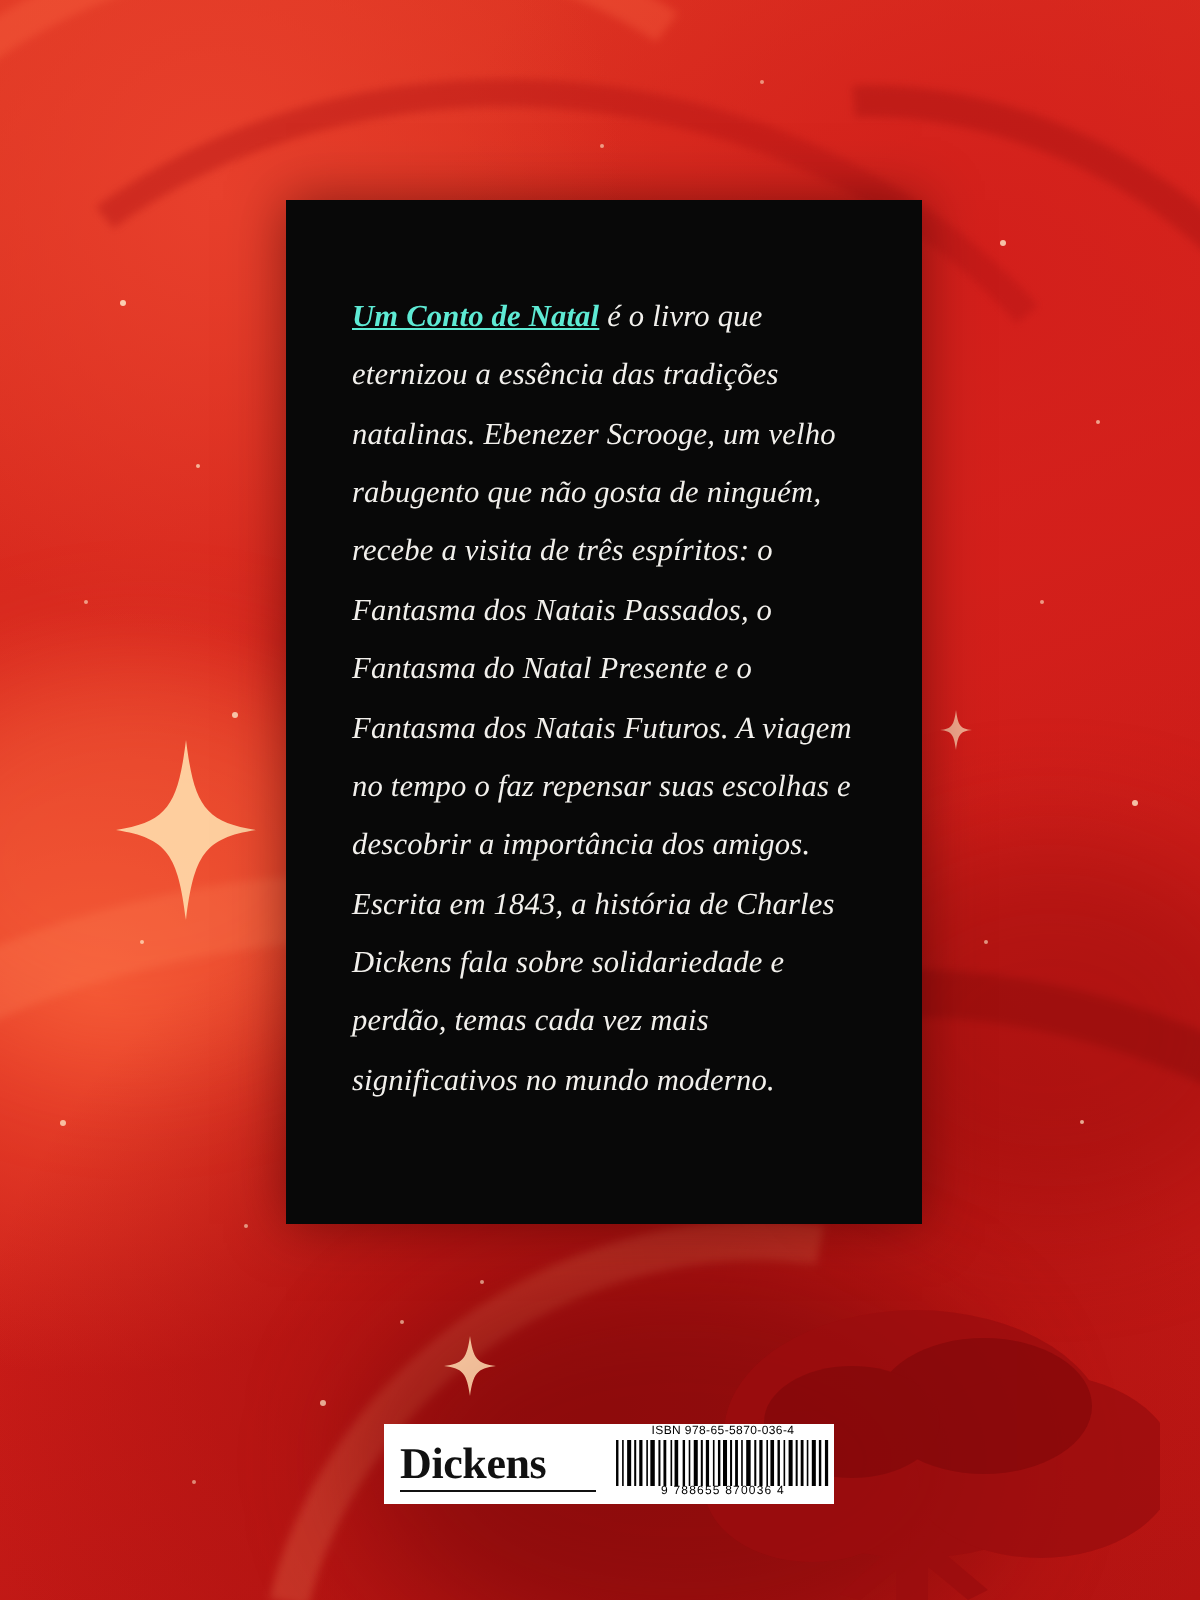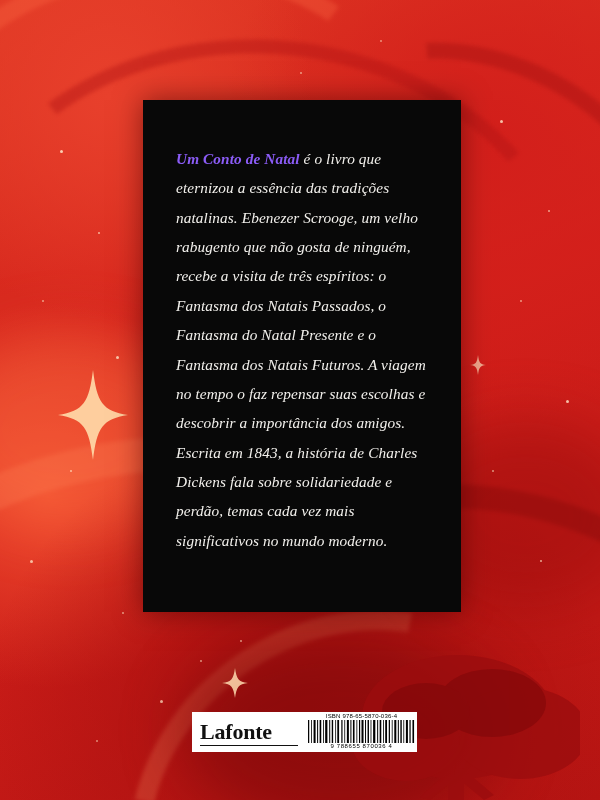--- a/index.html
+++ b/index.html
@@ -100,23 +100,24 @@
     padding: 44px 33px 0 33px;
     color: #f2f0ec;
     font-family: "Liberation Serif", serif;
     font-style: italic;
     font-size: 15.3px;
     line-height: 1.92;
     text-align: left;
     letter-spacing: 0.1px;
   }
   .title-highlight {
-    color: #8b5cf6;
+    color: #5eead4;
     font-weight: bold;
     font-style: italic;
+    text-decoration: underline;
   }
 
   
   .footer {
     position: absolute;
     left: 192px;
     bottom: 48px;
     width: 225px;
     height: 40px;
     background: #ffffff;
@@ -237,21 +238,21 @@
       <ellipse cx="146" cy="86" rx="44" ry="28"></ellipse>
     </g>
   </svg>
 
   <div class="panel">
     <p class="panel-text"><span class="title-highlight">Um Conto de Natal</span><span> é o livro que eternizou a essência das tradições natalinas. Ebenezer Scrooge, um velho rabugento que não gosta de ninguém, recebe a visita de três espíritos: o Fantasma dos Natais Passados, o Fantasma do Natal Presente e o Fantasma dos Natais Futuros. A viagem no tempo o faz repensar suas escolhas e descobrir a importância dos amigos. Escrita em 1843, a história de Charles Dickens fala sobre solidariedade e perdão, temas cada vez mais significativos no mundo moderno.</span></p>
   </div>
 
   <div class="footer">
     <div class="logo">
-      <span>Lafonte</span>
+      <span>Dickens</span>
       <span class="logo-underline"></span>
     </div>
     <div class="barcode-wrap">
       <div class="isbn-text">ISBN 978-65-5870-036-4</div>
       <svg class="barcode-bars" viewBox="0 0 110 23" preserveAspectRatio="none">
         <g fill="#000">
           <rect x="2" y="0" width="1.2" height="23"></rect>
           <rect x="5" y="0" width="0.8" height="23"></rect>
           <rect x="7.5" y="0" width="2" height="23"></rect>
           <rect x="11" y="0" width="1" height="23"></rect>

